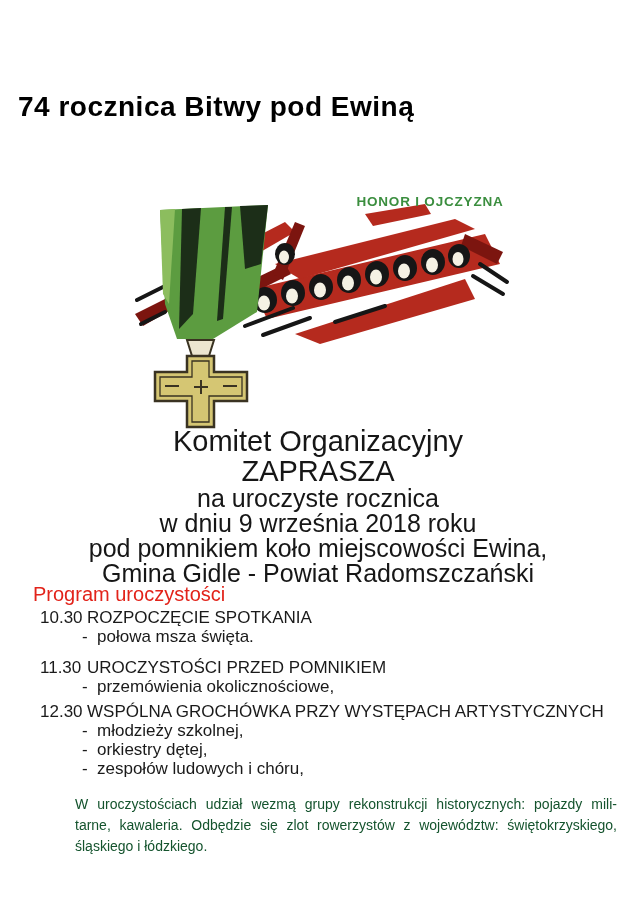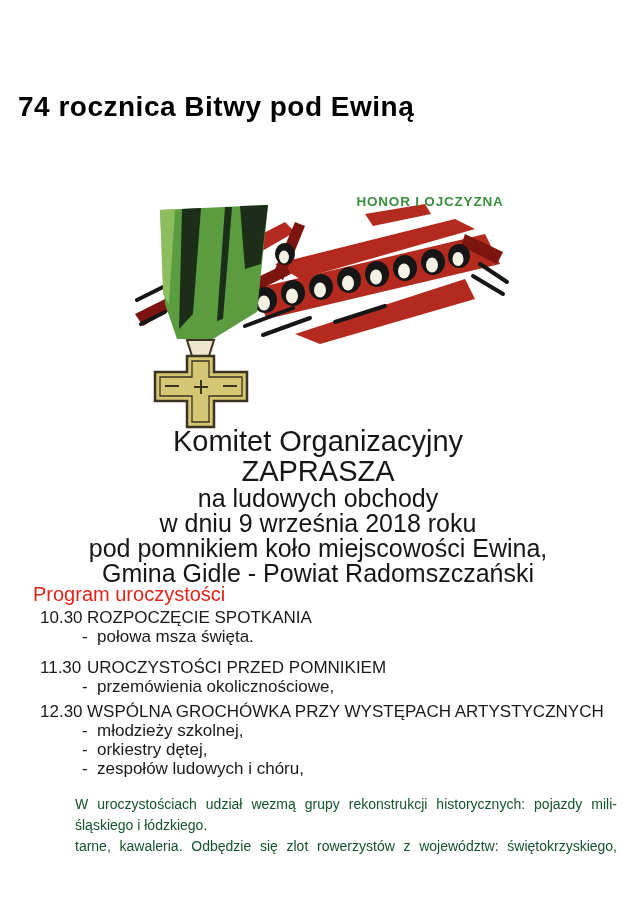--- a/index.html
+++ b/index.html
@@ -156,21 +156,21 @@
         <path d="M66,186 v14 M59,193 h14 M30,192 h14 M88,192 h14" fill="none" stroke-width="2" stroke="#3a3322"></path>
       </g>
 
       <text class="honor-text" x="295" y="12" text-anchor="middle" fill="#3b8e3f">HONOR I OJCZYZNA</text>
     </svg>
   </div>
 
   <div class="invite">
     <div class="inv-big">Komitet Organizacyjny</div>
     <div class="inv-big">ZAPRASZA</div>
-    <div class="inv-small">na ludowych obchody</div>
+    <div class="inv-small">na uroczyste rocznica</div>
     <div class="inv-small">w dniu 9 września 2018 roku</div>
     <div class="inv-small">pod pomnikiem koło miejscowości Ewina,</div>
     <div class="inv-small">Gmina Gidle - Powiat Radomszczański</div>
   </div>
 
   <div class="prog-header">Program uroczystości</div>
 
   <div class="schedule">
 
     <div class="prow">
@@ -201,17 +201,17 @@
       <span class="dash">-</span><span>orkiestry dętej,</span>
     </div>
     <div class="psub">
       <span class="dash">-</span><span>zespołów ludowych i chóru,</span>
     </div>
 
   </div>
 
   <div class="footer-par">
     <div class="jline">W uroczystościach udział wezmą grupy rekonstrukcji historycznych: pojazdy mili-</div>
+    <div class="jline">tarne, kawaleria. Odbędzie się zlot rowerzystów z województw: świętokrzyskiego,</div>
     <div class="jline last">śląskiego i łódzkiego.</div>
-    <div class="jline">tarne, kawaleria. Odbędzie się zlot rowerzystów z województw: świętokrzyskiego,</div>
   </div>
 
 </div>
 
 </body></html>

